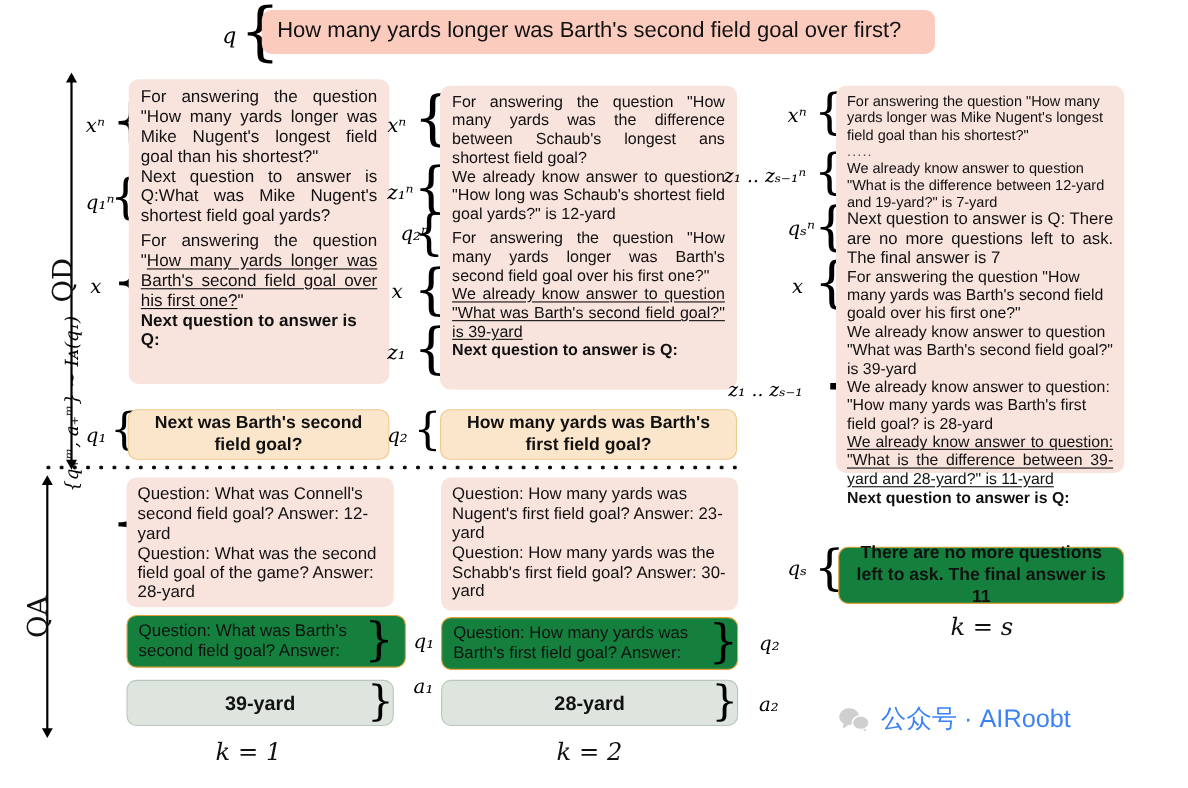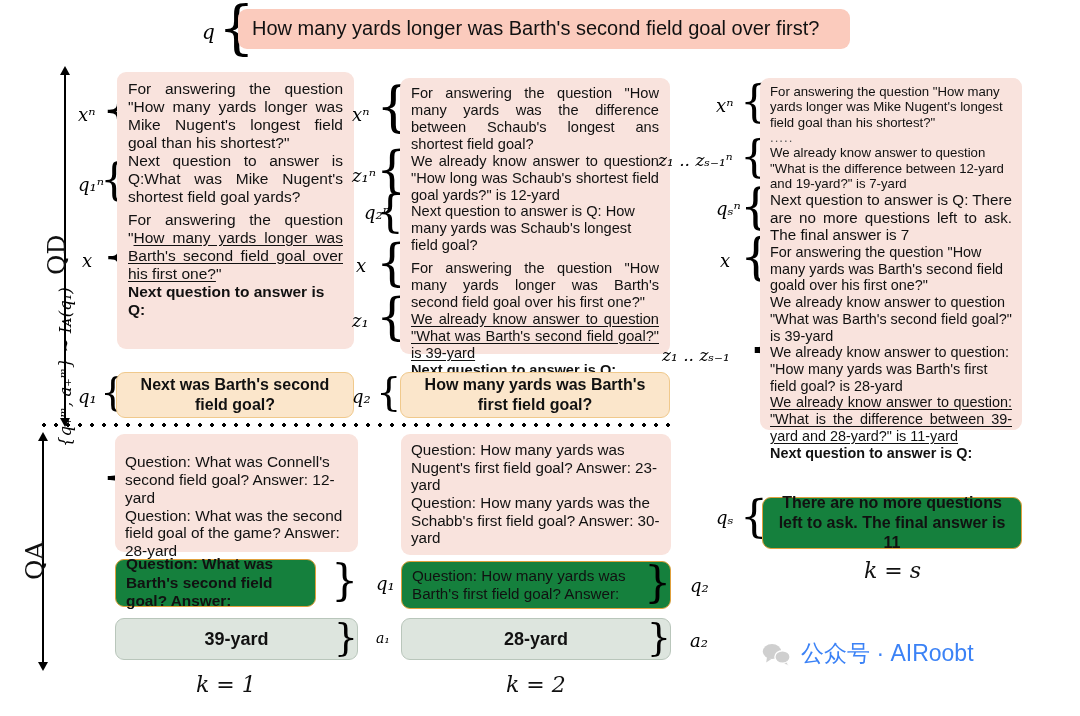--- a/index.html
+++ b/index.html
@@ -135,21 +135,20 @@
     <span>x</span></div>
   <div class="brace" style="left:376px;top:238px;font-size:50px;">{</div>
 
   <div class="math" style="left:352px;top:310px;font-size:18px;">
     <span>z₁</span></div>
   <div class="brace" style="left:376px;top:292px;font-size:50px;">{</div>
 
   <div class="box pink" style="left:400px;top:78px;width:270px;height:276px;padding:7px 11px;">
     <span class="t just" style="font-size:14.6px;">For answering the question "How many yards was the difference between Schaub's longest ans shortest field goal?</span>
     <span class="t just" style="font-size:14.6px;">We already know answer to question "How long was Schaub's shortest field goal yards?" is 12-yard</span>
-    <span class="t" style="font-size:14.6px;">Next question to answer is Q: How many yards was Schaub's longest field goal?</span>
     <div style="height:6px;"></div>
     <span class="t just" style="font-size:14.6px;">For answering the question "How many yards longer was Barth's second field goal over his first one?"</span>
     <span class="t just u" style="font-size:14.6px;">We already know answer to question "What was Barth's second field goal?" is 39-yard</span>
     <span class="t b" style="font-size:14.6px;">Next question to answer is Q:</span>
   </div>
 
   <div class="math" style="left:352px;top:386px;font-size:18px;">
     <span>q₂</span></div>
   <div class="brace" style="left:376px;top:371px;font-size:40px;">{</div>
 
@@ -196,37 +195,37 @@
   <div class="box orange" style="left:762px;top:497px;width:260px;height:52px;display:flex;align-items:center;justify-content:center;">
     <span class="t b ctr" style="font-size:16px;line-height:1.25;">There are no more questions left to ask. The final answer is 11</span>
   </div>
 
   <div class="kcap" style="left:864px;top:558px;">k = s</div>
 
   <div class="math" style="left:56px;top:447px;font-size:16.5px;transform:rotate(-90deg);transform-origin:left top;white-space:nowrap;">
     <span>{q₊ᵐ, a₊ᵐ} ~ Iᴀ(q₁)</span></div>
   <div class="brace" style="left:98px;top:435px;font-size:78px;">{</div>
 
-  <div class="box pink" style="left:115px;top:434px;width:243px;height:118px;padding:19px 10px;">
+  <div class="box pink" style="left:115px;top:434px;width:243px;height:118px;padding:7px 10px;">
     <span class="t" style="font-size:15.4px;">Question: What was Connell's second field goal? Answer: 12-yard</span>
     <span class="t" style="font-size:15.4px;">Question: What was the second field goal of the game? Answer: 28-yard</span>
   </div>
 
-  <div class="box orange" style="left:115px;top:559px;width:201px;height:48px;padding:6px 10px;display:flex;align-items:center;font-weight:bold;">
+  <div class="box orange" style="left:115px;top:559px;width:254px;height:48px;padding:6px 10px;display:flex;align-items:center;">
     <span class="t" style="font-size:15.4px;line-height:1.2;">Question: What was Barth's second field goal? Answer:</span>
   </div>
   <div class="brace" style="left:358px;top:560px;font-size:42px;transform:scaleX(-1);">{</div>
   <div class="math" style="left:376px;top:573px;font-size:18px;">
     <span>q₁</span></div>
 
   <div class="box green" style="left:115px;top:618px;width:243px;height:42px;display:flex;align-items:center;justify-content:center;">
     <span class="t b" style="font-size:18px;">39-yard</span>
   </div>
   <div class="brace" style="left:358px;top:618px;font-size:38px;transform:scaleX(-1);">{</div>
-  <div class="math" style="left:376px;top:630px;font-size:14px;">
+  <div class="math" style="left:376px;top:614px;font-size:18px;">
     <span>a₁</span></div>
 
   <div class="box pink" style="left:401px;top:434px;width:270px;height:121px;padding:7px 10px;">
     <span class="t" style="font-size:15.2px;">Question: How many yards was Nugent's first field goal?  Answer: 23-yard</span>
     <span class="t" style="font-size:15.2px;">Question: How many yards was the Schabb's first field goal?  Answer: 30-yard</span>
   </div>
 
   <div class="box orange" style="left:401px;top:561px;width:270px;height:48px;padding:6px 10px;display:flex;align-items:center;">
     <span class="t" style="font-size:15.2px;line-height:1.2;">Question: How many yards was Barth's first field goal? Answer:</span>
   </div>

